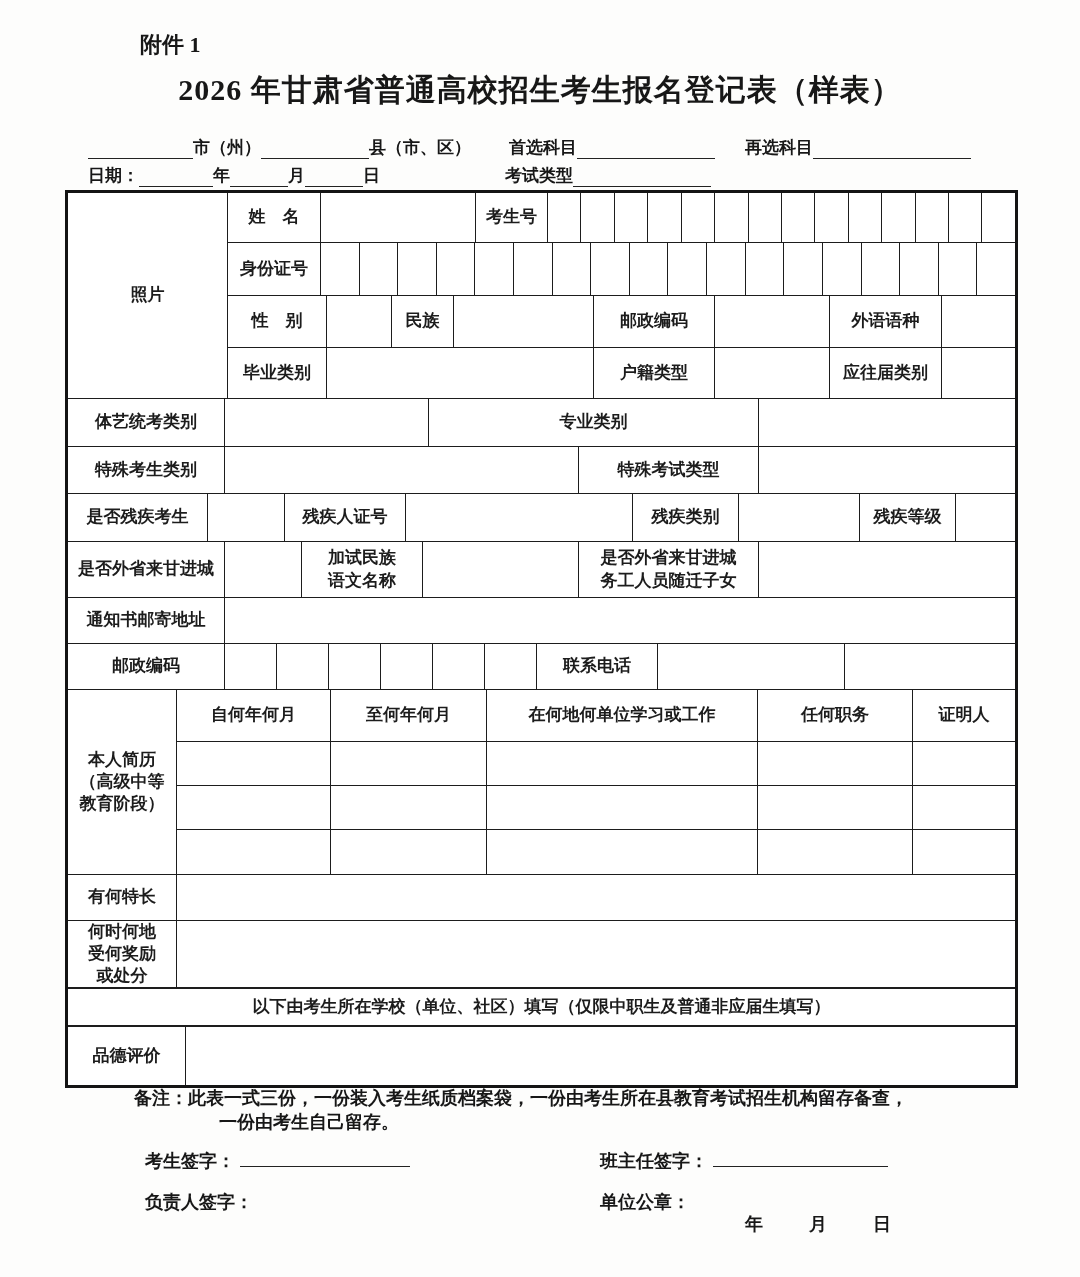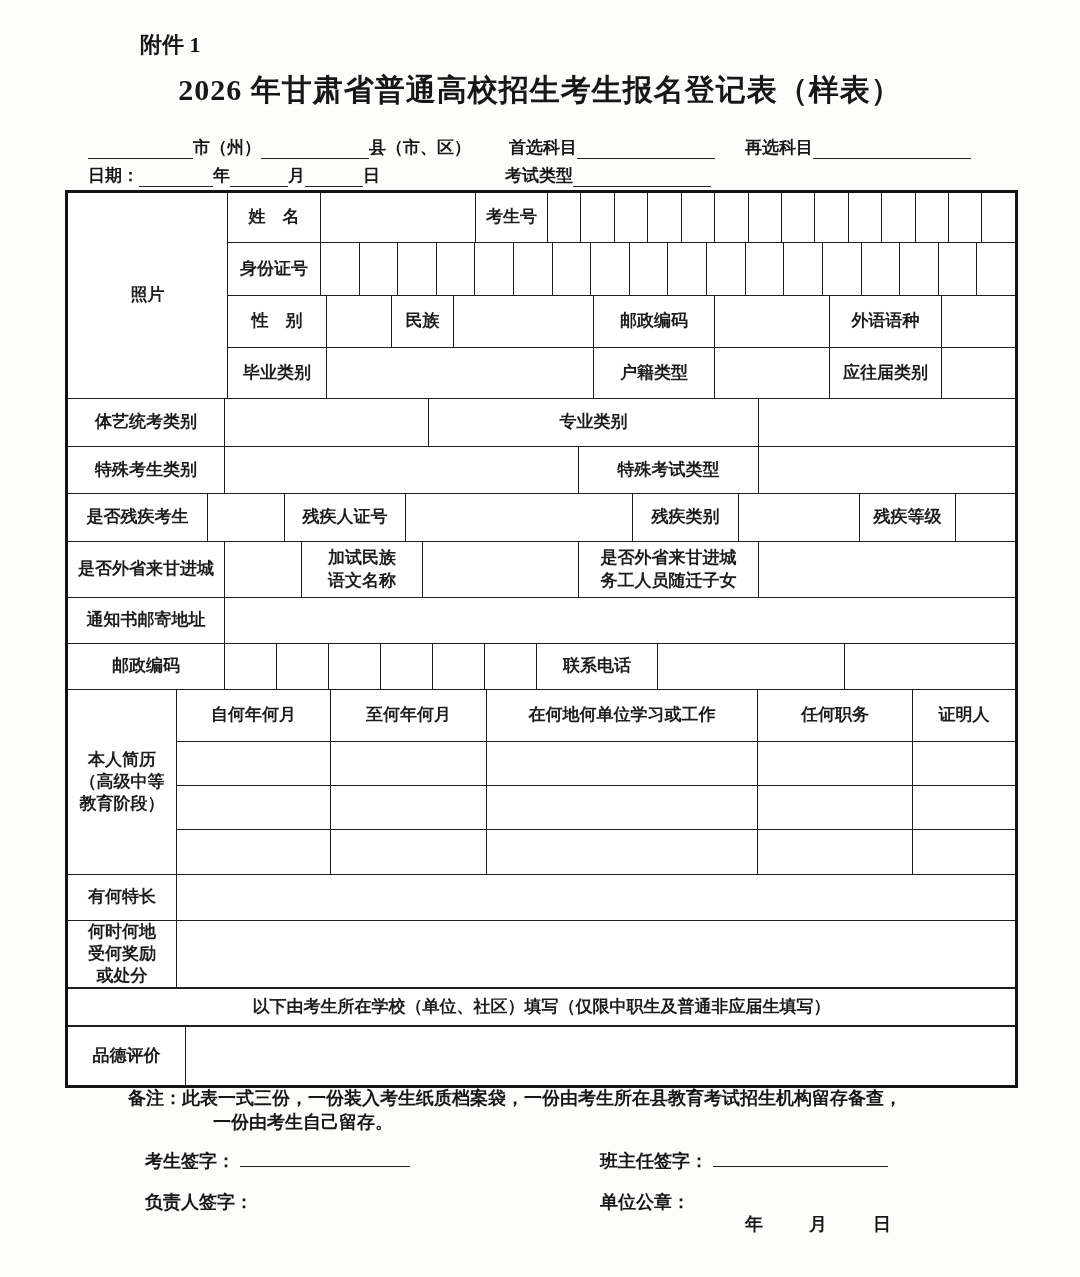--- a/index.html
+++ b/index.html
@@ -43,21 +43,21 @@
   .cellgrid.flush .dcell:last-child{border-right:none;}
 
   .h50{height:50px;} .h53{height:53px;} .h52{height:52px;}
   .h48{height:48px;} .h47{height:47px;} .h56{height:56px;}
   .h46{height:46px;} .h44{height:44px;} .h67{height:67px;}
   .h38{height:38px;} .h59{height:59px;}
 
   .note-row{font-size:17px;font-weight:700;}
 
   
-  .note{position:absolute;left:128px;top:1086px;width:830px;
+  .note{position:absolute;left:134px;top:1086px;width:830px;
         font-size:18px;font-weight:700;line-height:1.35;}
   .note .indent{padding-left:85px;}
   .sig{position:absolute;font-size:18px;font-weight:700;white-space:nowrap;}
   .sig .ul{height:20px;}
   .sig-candidate{left:145px;top:1146px;}
   .sig-teacher{left:600px;top:1146px;}
   .sig-manager{left:145px;top:1190px;}
   .sig-seal{left:600px;top:1190px;}
   .sig-date{left:745px;top:1212px;display:flex;gap:46px;}
 </style>

